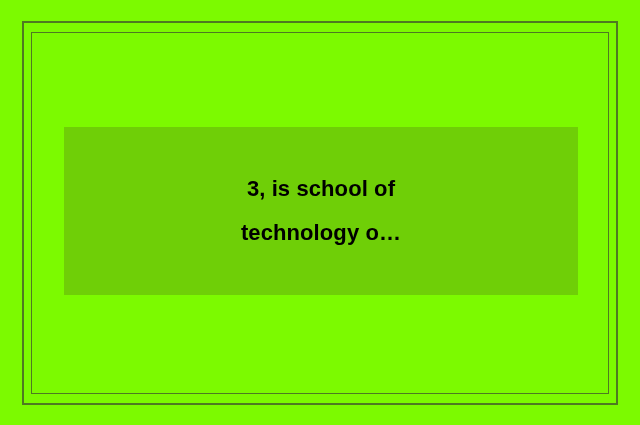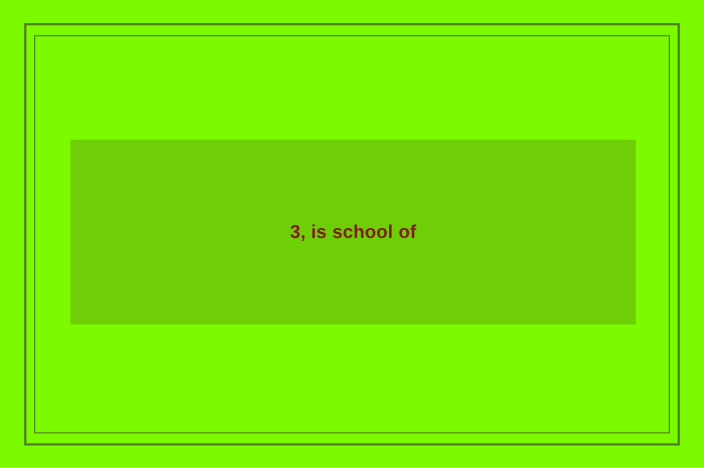--- a/index.html
+++ b/index.html
@@ -56,22 +56,22 @@
     background: #6fcf07;
     display: flex;
     align-items: center;
     justify-content: center;
     box-sizing: border-box;
   }
 
   #title-block {
     width: 100%;
     text-align: center;
-    color: #7f1d1d;
-    font-size: 17px;
+    color: #000000;
+    font-size: 22px;
     font-weight: bold;
     line-height: 44px;
     letter-spacing: 0.1px;
     padding: 0 24px;
     box-sizing: border-box;
   }
 
   .title-line {
     display: block;
     white-space: pre;
@@ -81,16 +81,17 @@
 <body>
 
 <div id="slide-canvas">
 
   <div id="outer-frame"></div>
   <div id="inner-frame"></div>
 
   <div id="content-banner">
     <div id="title-block">
       <span class="title-line">3, is school of</span>
+      <span class="title-line">technology o…</span>
     </div>
   </div>
 
 </div>
 
 </body></html>

